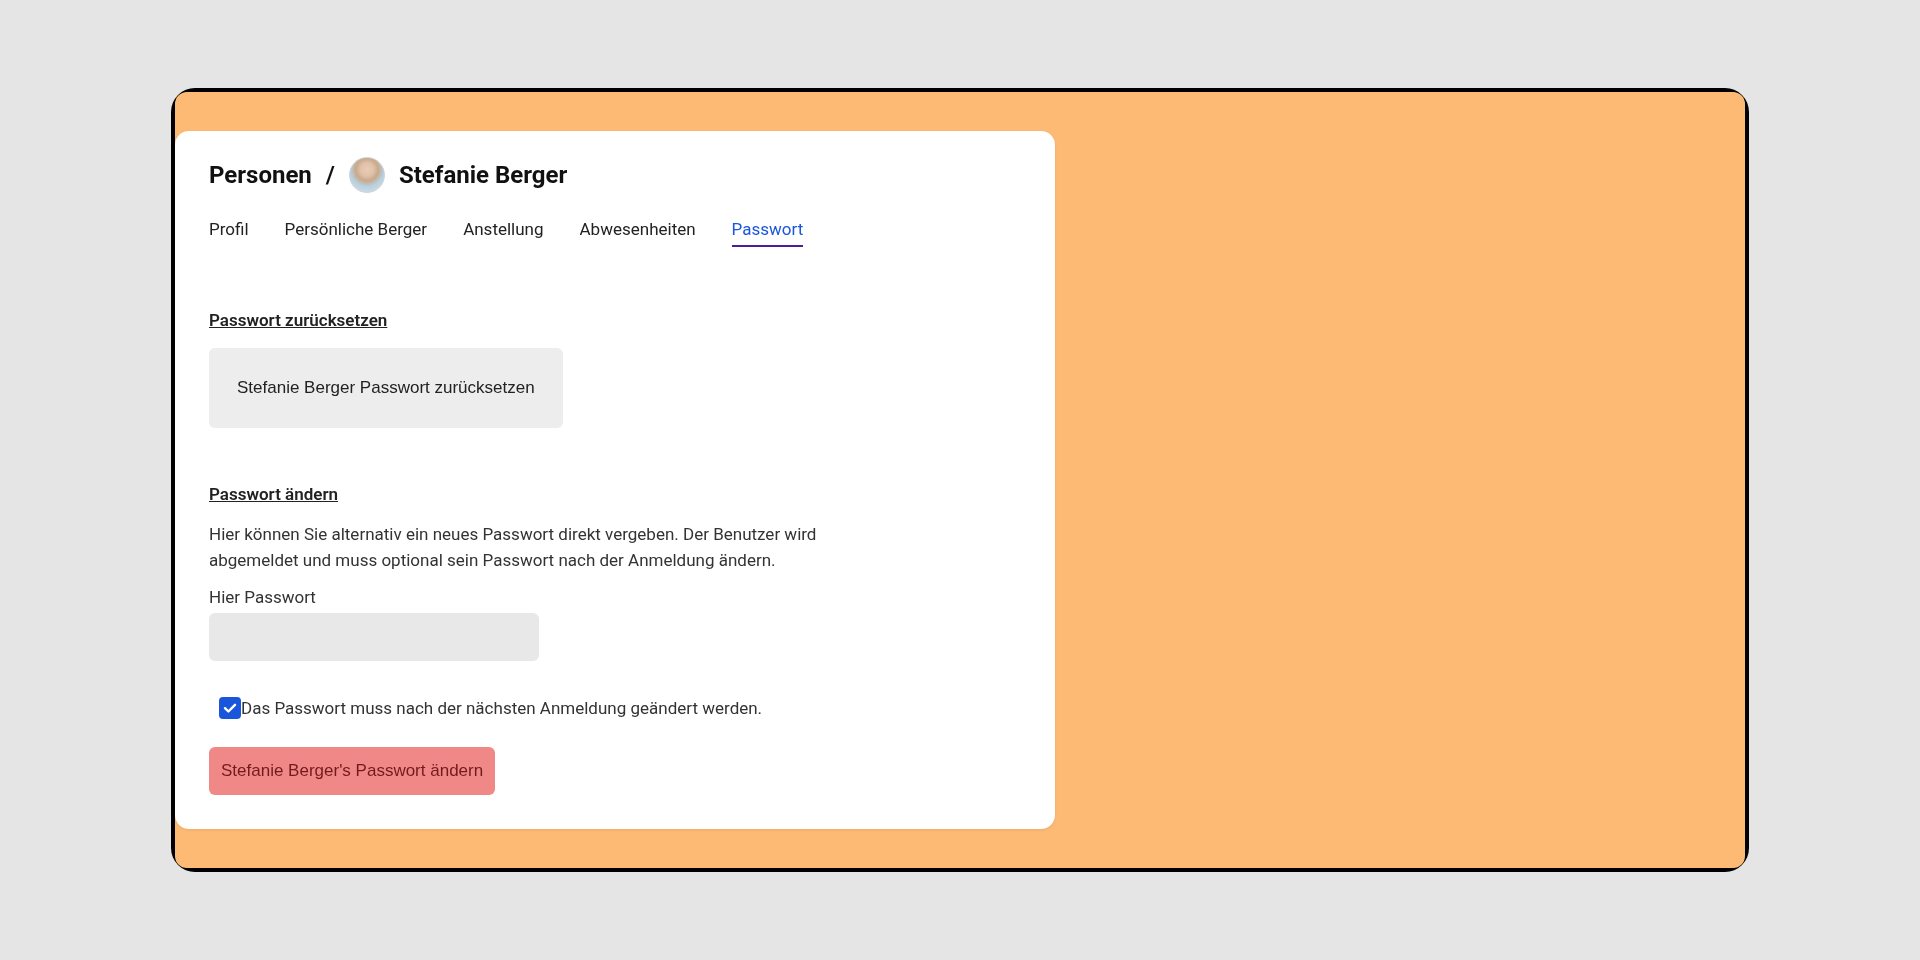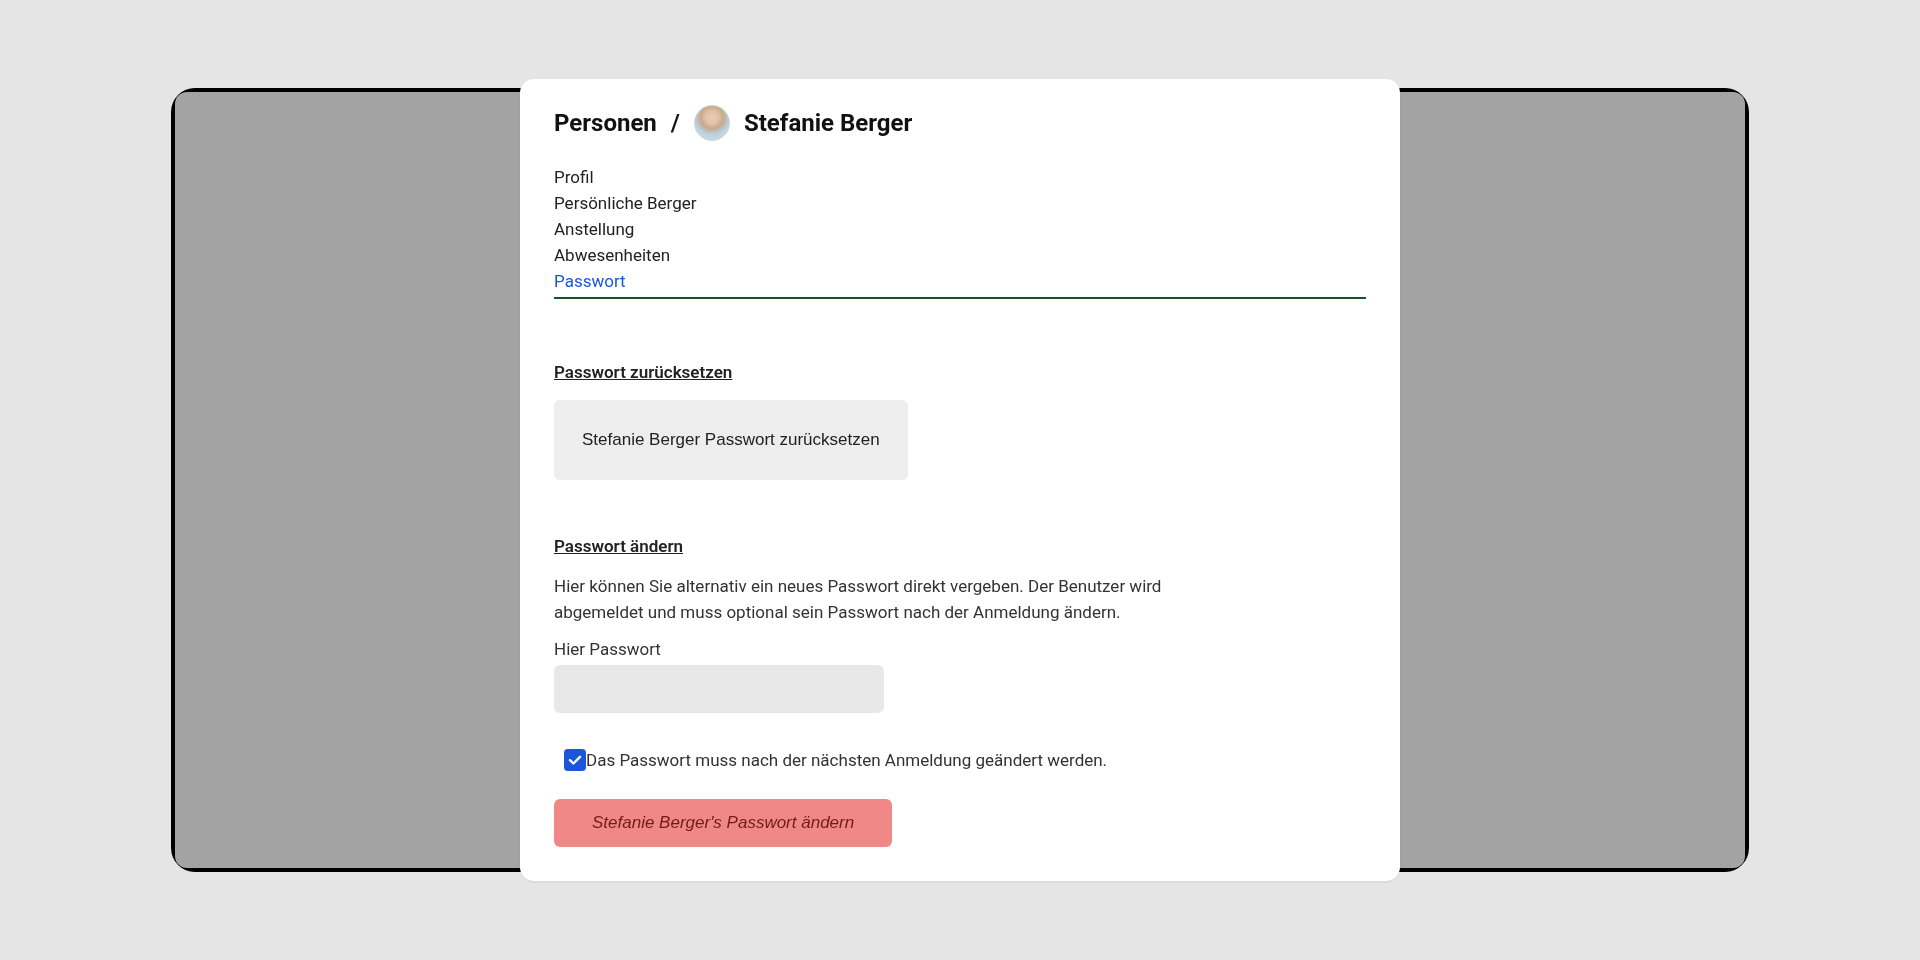--- a/index.html
+++ b/index.html
@@ -18,27 +18,27 @@
       padding: 20px;
     }
     .outer-container {
       background: #000;
       border-radius: 24px;
       padding: 4px;
       width: 1578px;
       height: 784px;
     }
     .page-bg {
-      background: #a3a3a3;
+      background: #fdba74;
       border-radius: 12px;
       width: 100%;
       height: 100%;
       display: flex;
       align-items: center;
-      justify-content: center;
+      justify-content: flex-start;
     }
     .card {
       background: #ffffff;
       border-radius: 14px;
       box-shadow: 0 1px 3px rgba(0,0,0,0.08);
       width: 880px;
       padding: 26px 34px 34px 34px;
     }
     .breadcrumb {
       display: flex;
@@ -64,32 +64,32 @@
       border: 1px solid #d0d4d8;
       flex-shrink: 0;
     }
     .breadcrumb-name {
       font-size: 24px;
       font-weight: 700;
       color: #111;
     }
     .tabs {
       display: flex;
+      gap: 36px;
       margin-bottom: 63px;
-      flex-direction: column;
     }
     .tab {
       font-size: 17px;
       color: #222;
       padding-bottom: 6px;
       cursor: pointer;
     }
     .tab.active {
       color: #1a56db;
-      border-bottom: 2px solid #14532d;
+      border-bottom: 2px solid #4c1d95;
     }
     .section {
       margin-bottom: 56px;
     }
     .section:last-child {
       margin-bottom: 0;
     }
     .section-heading {
       font-size: 17px;
       font-weight: 600;
@@ -155,23 +155,22 @@
       font-size: 17px;
       color: #333;
     }
     .btn-primary {
       background: #f08888;
       border: none;
       border-radius: 6px;
       font-size: 17px;
       font-weight: 500;
       color: #731b1b;
-      padding: 14px 38px;
-      cursor: pointer;
-      font-style: italic;
+      padding: 14px 12px;
+      cursor: pointer;
     }
   </style>
 </head>
 <body>
 
 <div class="outer-container">
   <div class="page-bg">
     <div class="card">
 
       <div class="breadcrumb">

